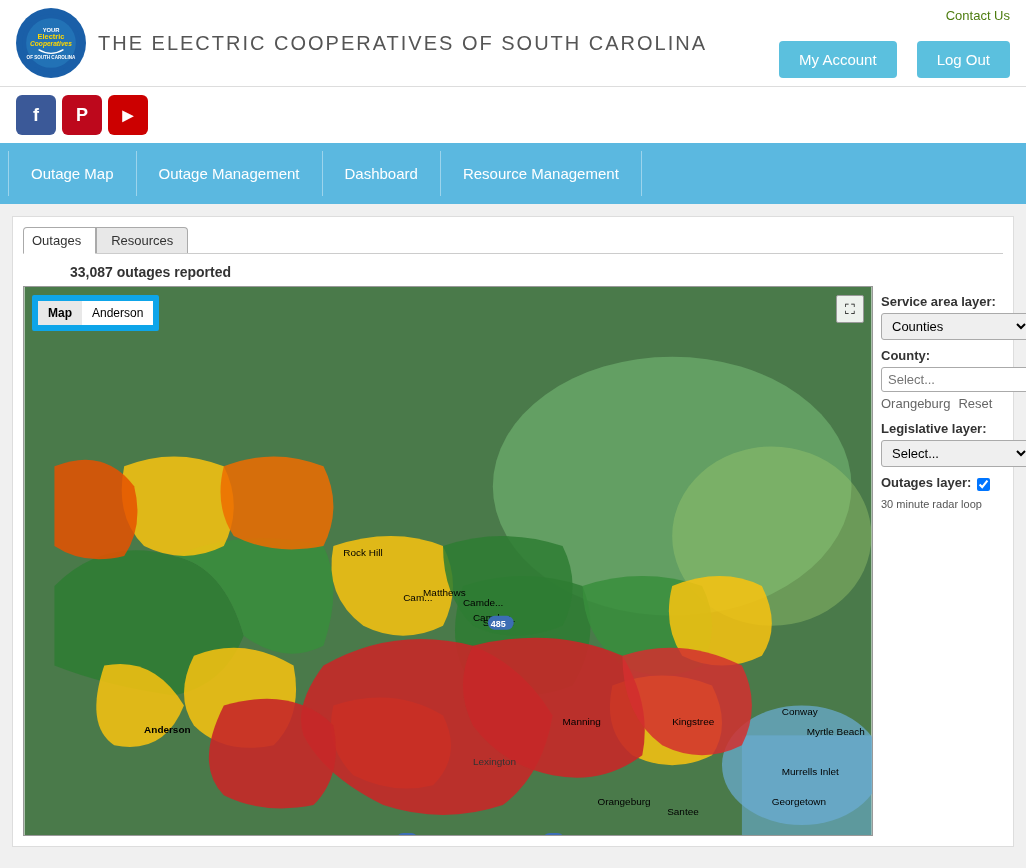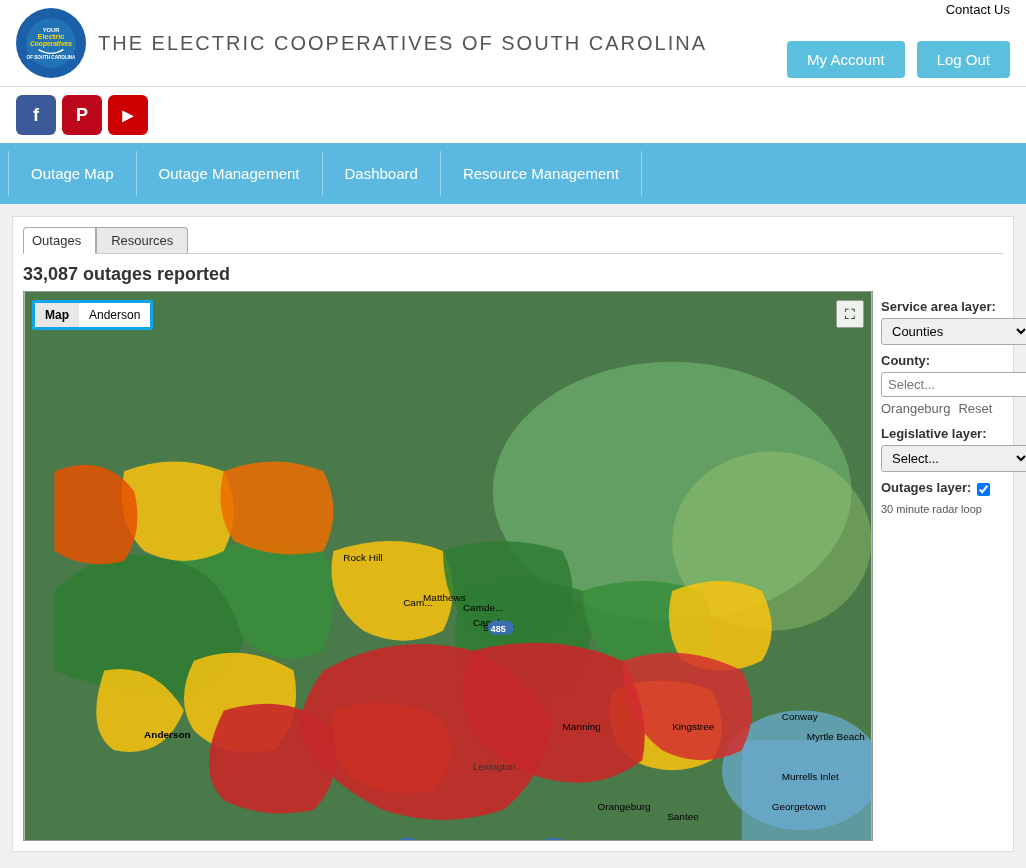--- a/index.html
+++ b/index.html
@@ -25,35 +25,35 @@
       flex-shrink: 0;
     }
     #org-name {
       font-size: 20px;
       color: #555;
       letter-spacing: 2px;
       font-weight: normal;
       text-transform: uppercase;
     }
     #contact-us {
-      position: absolute; top: 2px; right: 16px;
-      font-size: 13px; color: #000000; text-decoration: none;
+      position: absolute; top: 8px; right: 16px;
+      font-size: 13px; color: #4d7c0f; text-decoration: none;
     }
     #social-buttons { display: flex; align-items: center; gap: 6px; margin-top: 4px; }
     .social-btn {
       width: 40px; height: 40px;
       border-radius: 6px;
       display: flex; align-items: center; justify-content: center;
       font-size: 18px; font-weight: bold; color: #fff; cursor: pointer;
       text-decoration: none;
     }
     .fb-btn { background: #3b5998; }
     .pin-btn { background: #bd081c; }
     .yt-btn { background: #cc0000; }
-    #account-buttons { display: flex; gap: 12px; align-items: center; }
+    #account-buttons { display: flex; gap: 20px; align-items: center; }
     .account-btn {
       background: #5bc0de;
       color: #fff;
       border: none;
       padding: 10px 20px;
       font-size: 15px;
       border-radius: 4px;
       cursor: pointer;
     }
     #header-bottom {
@@ -97,41 +97,41 @@
       cursor: pointer;
       border: 1px solid #aaa;
       border-bottom: none;
       background: #e8e8e8;
       color: #333;
     }
     .tab.active { background: #fff; border-bottom: 1px solid #fff; margin-bottom: -1px; padding-left: 8px; }
     .tab:first-child { border-radius: 4px 0 0 0; }
     .tab:last-child { border-radius: 0 4px 0 0; }
 
-    #outage-count { font-size: 18px; font-weight: bold; color: #333; margin-bottom: 6px; }
+    #outage-count { font-size: 14px; font-weight: bold; color: #333; margin-bottom: 6px; margin-left: 47px; }
     #outage-desc { font-size: 13px; color: #555; margin-bottom: 10px; }
 
     
     #map-container {
       display: flex;
       gap: 0;
       position: relative;
     }
     #map-area {
       width: 850px;
       height: 550px;
       position: relative;
       overflow: hidden;
       border: 1px solid #999;
       flex-shrink: 0;
     }
     #map-toggle {
       position: absolute; top: 8px; left: 8px;
       display: flex; z-index: 10;
-      border: 3px solid #0ea5e9; overflow: hidden; border-radius: 2px;
+      border: 6px solid #0ea5e9; overflow: hidden; border-radius: 2px;
     }
     .map-toggle-btn {
       background: #fff; border: none; padding: 5px 10px;
       font-size: 12px; cursor: pointer;
     }
     .map-toggle-btn.active { background: #e8e8e8; font-weight: bold; }
     #map-fullscreen {
       position: absolute; top: 8px; right: 8px;
       width: 28px; height: 28px;
       background: rgba(255,255,255,0.9);

